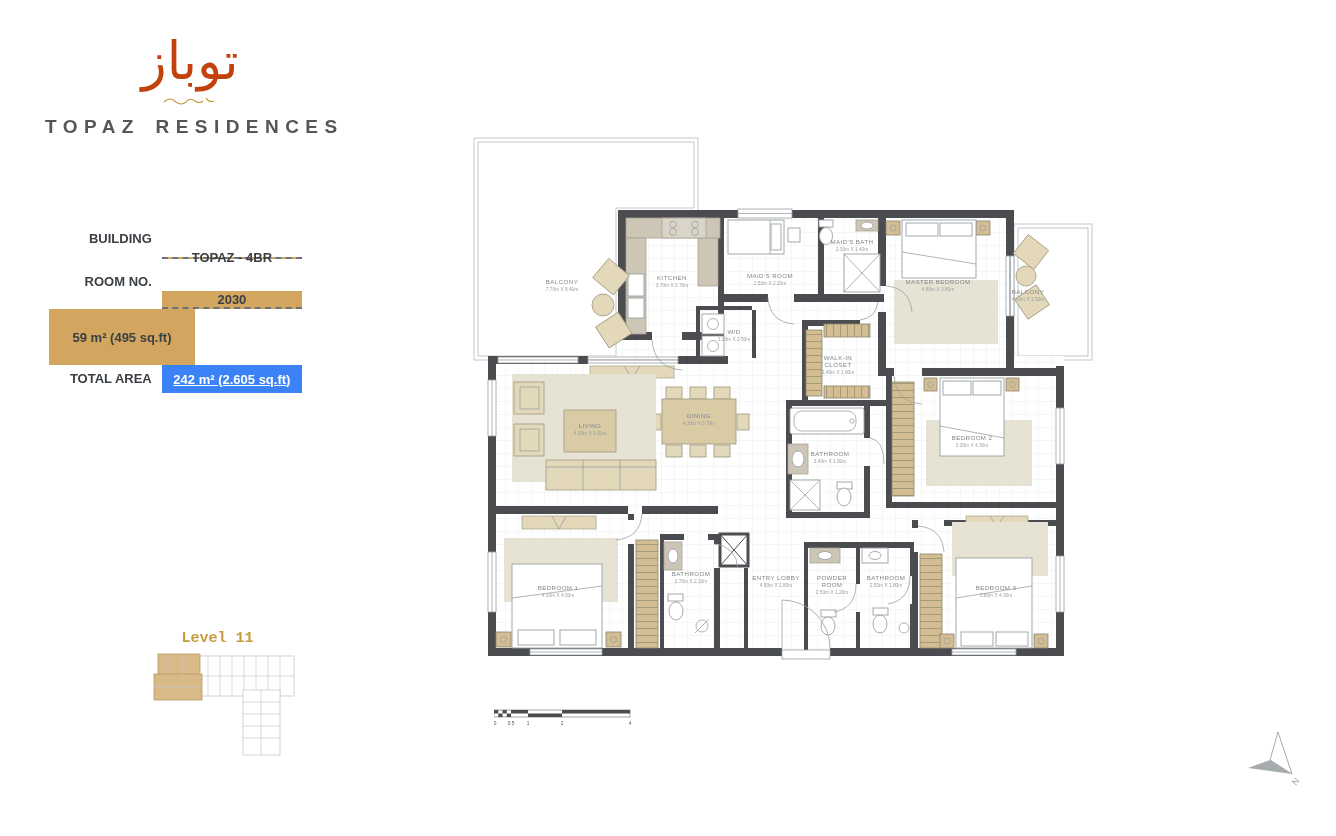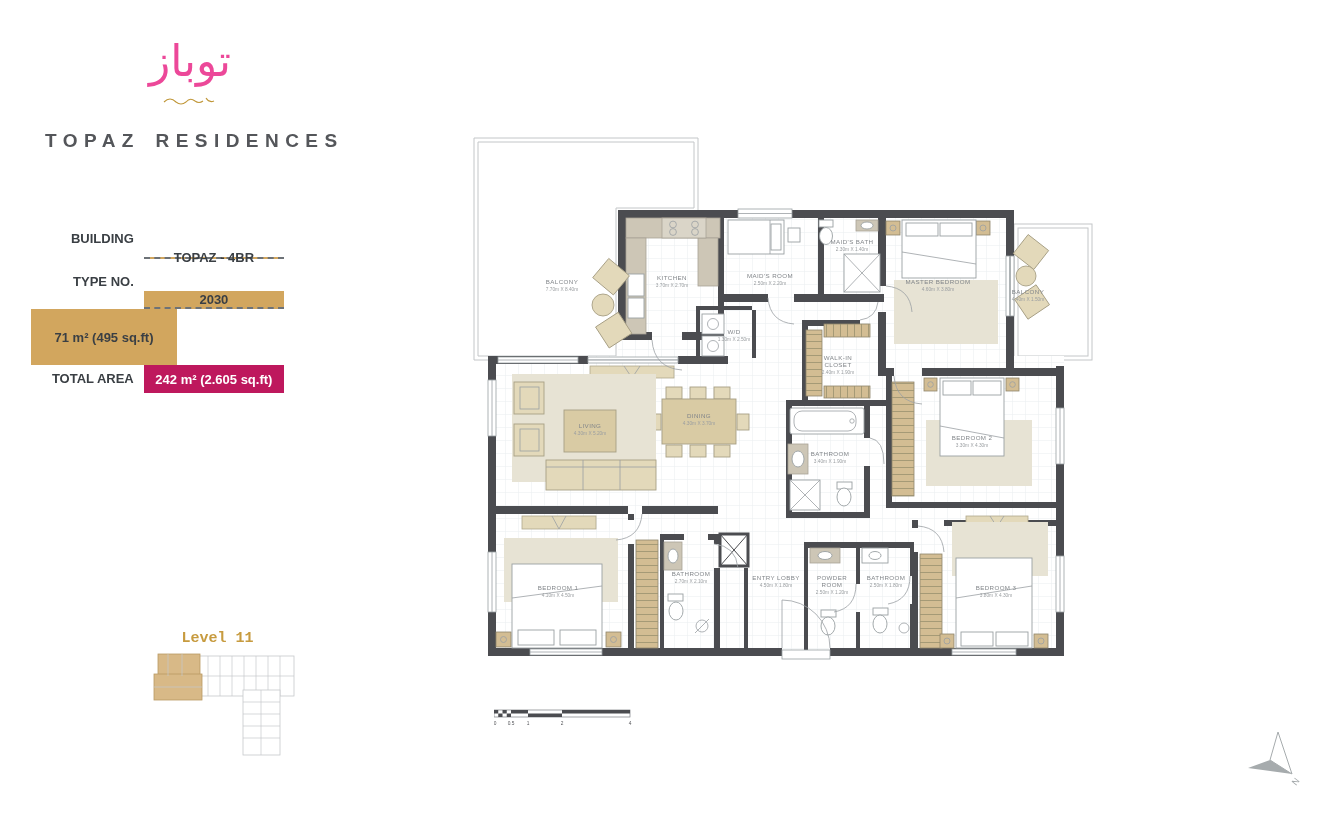--- a/index.html
+++ b/index.html
@@ -1,32 +1,32 @@
 <!DOCTYPE html>
 <html><head>
 <meta charset="utf-8">
 <style>
   html,body{margin:0;padding:0;background:#fff;}
   .stage{position:relative;width:1336px;height:836px;background:#fff;overflow:hidden;
          font-family:"Liberation Sans",sans-serif;color:#3a3f44;}
   
   .brand{position:absolute;left:45px;top:18px;width:290px;text-align:center;}
-  .logo-ar{font-family:"DejaVu Sans",sans-serif;font-size:44px;line-height:86px;color:#ec4899;}
+  .logo-ar{font-family:"DejaVu Sans",sans-serif;font-size:52px;line-height:86px;color:#c2410c;}
   .flourish{margin-top:-10px;height:14px;}
-  .brand-name{margin-top:22px;font-size:19px;font-weight:bold;color:#54565a;
+  .brand-name{margin-top:8px;font-size:19px;font-weight:bold;color:#54565a;
               letter-spacing:.34em;word-spacing:.2em;white-space:nowrap;}
   
-  .info{position:absolute;left:31px;top:222px;width:253px;}
+  .info{position:absolute;left:49px;top:222px;width:253px;}
   .irow{display:flex;}
   .ilabel{width:107px;display:flex;align-items:center;justify-content:flex-end;
           padding-right:10px;font-size:13px;font-weight:bold;color:#3a3f44;text-align:right;line-height:1.1;}
   .ival{width:146px;display:flex;align-items:center;justify-content:center;
         background:#d2a65e;font-size:13px;font-weight:bold;color:#3a3f44;}
   .dash{border-bottom:2px dashed #6d7277;margin-top:35px;}
-  .total .ival{background:#be185d;color:#ffffff;}
+  .total .ival{background:#3b82f6;color:#ffffff;text-decoration:underline;}
   .h34{height:34px}.h36{height:36px}.h53{height:53px}.h64{height:64px}.h56{height:56px}.h28{height:28px}
   
   .level-label{position:absolute;left:150px;top:630px;width:135px;text-align:center;
                font-size:15px;font-weight:bold;color:#c79b3f;font-family:Liberation Mono, monospace;}
   .minimap{position:absolute;left:148px;top:652px;}
   
   .plan{position:absolute;left:466px;top:128px;}
   .scalebar{position:absolute;left:494px;top:704px;}
   .north{position:absolute;left:1246px;top:728px;}
   
@@ -64,25 +64,25 @@
     </div>
     <div class="brand-name">TOPAZ RESIDENCES</div>
   </div>
 
   <div class="info">
     <div class="irow h34">
       <div class="ilabel">BUILDING</div>
       <div class="ival dash">TOPAZ - 4BR</div>
     </div>
     <div class="irow h53">
-      <div class="ilabel">TYPE NO.</div>
+      <div class="ilabel">ROOM NO.</div>
       <div class="ival dash">2030</div>
     </div>
     <div class="irow h56">
-      <div class="ival">71 m² (495 sq.ft)</div>
+      <div class="ival">59 m² (495 sq.ft)</div>
     </div>
     <div class="irow h28 total">
       <div class="ilabel">TOTAL AREA</div>
       <div class="ival">242 m² (2.605 sq.ft)</div>
     </div>
   </div>
 
   <div class="level-label">Level 11</div>
   <div class="minimap">
     <svg width="160" height="110" viewBox="0 0 160 110">

